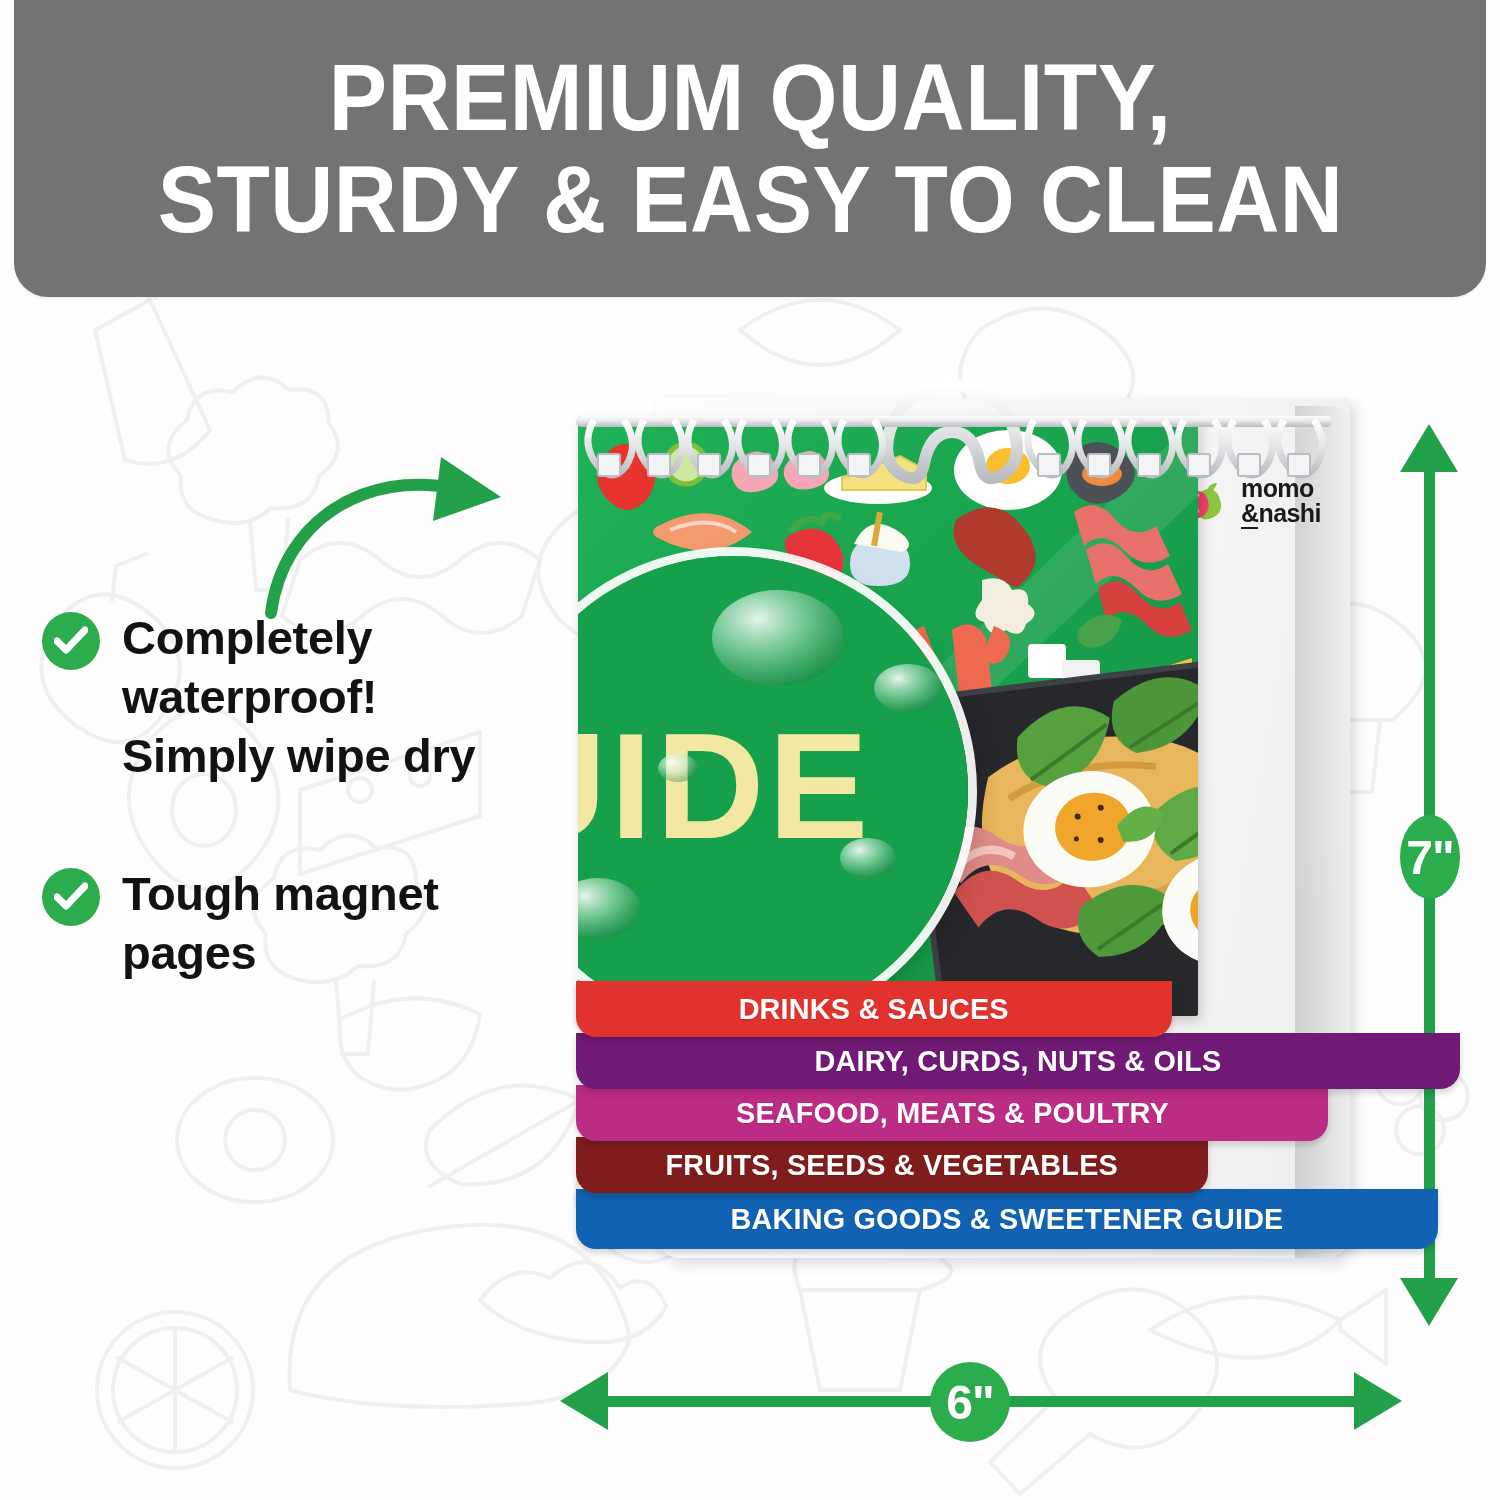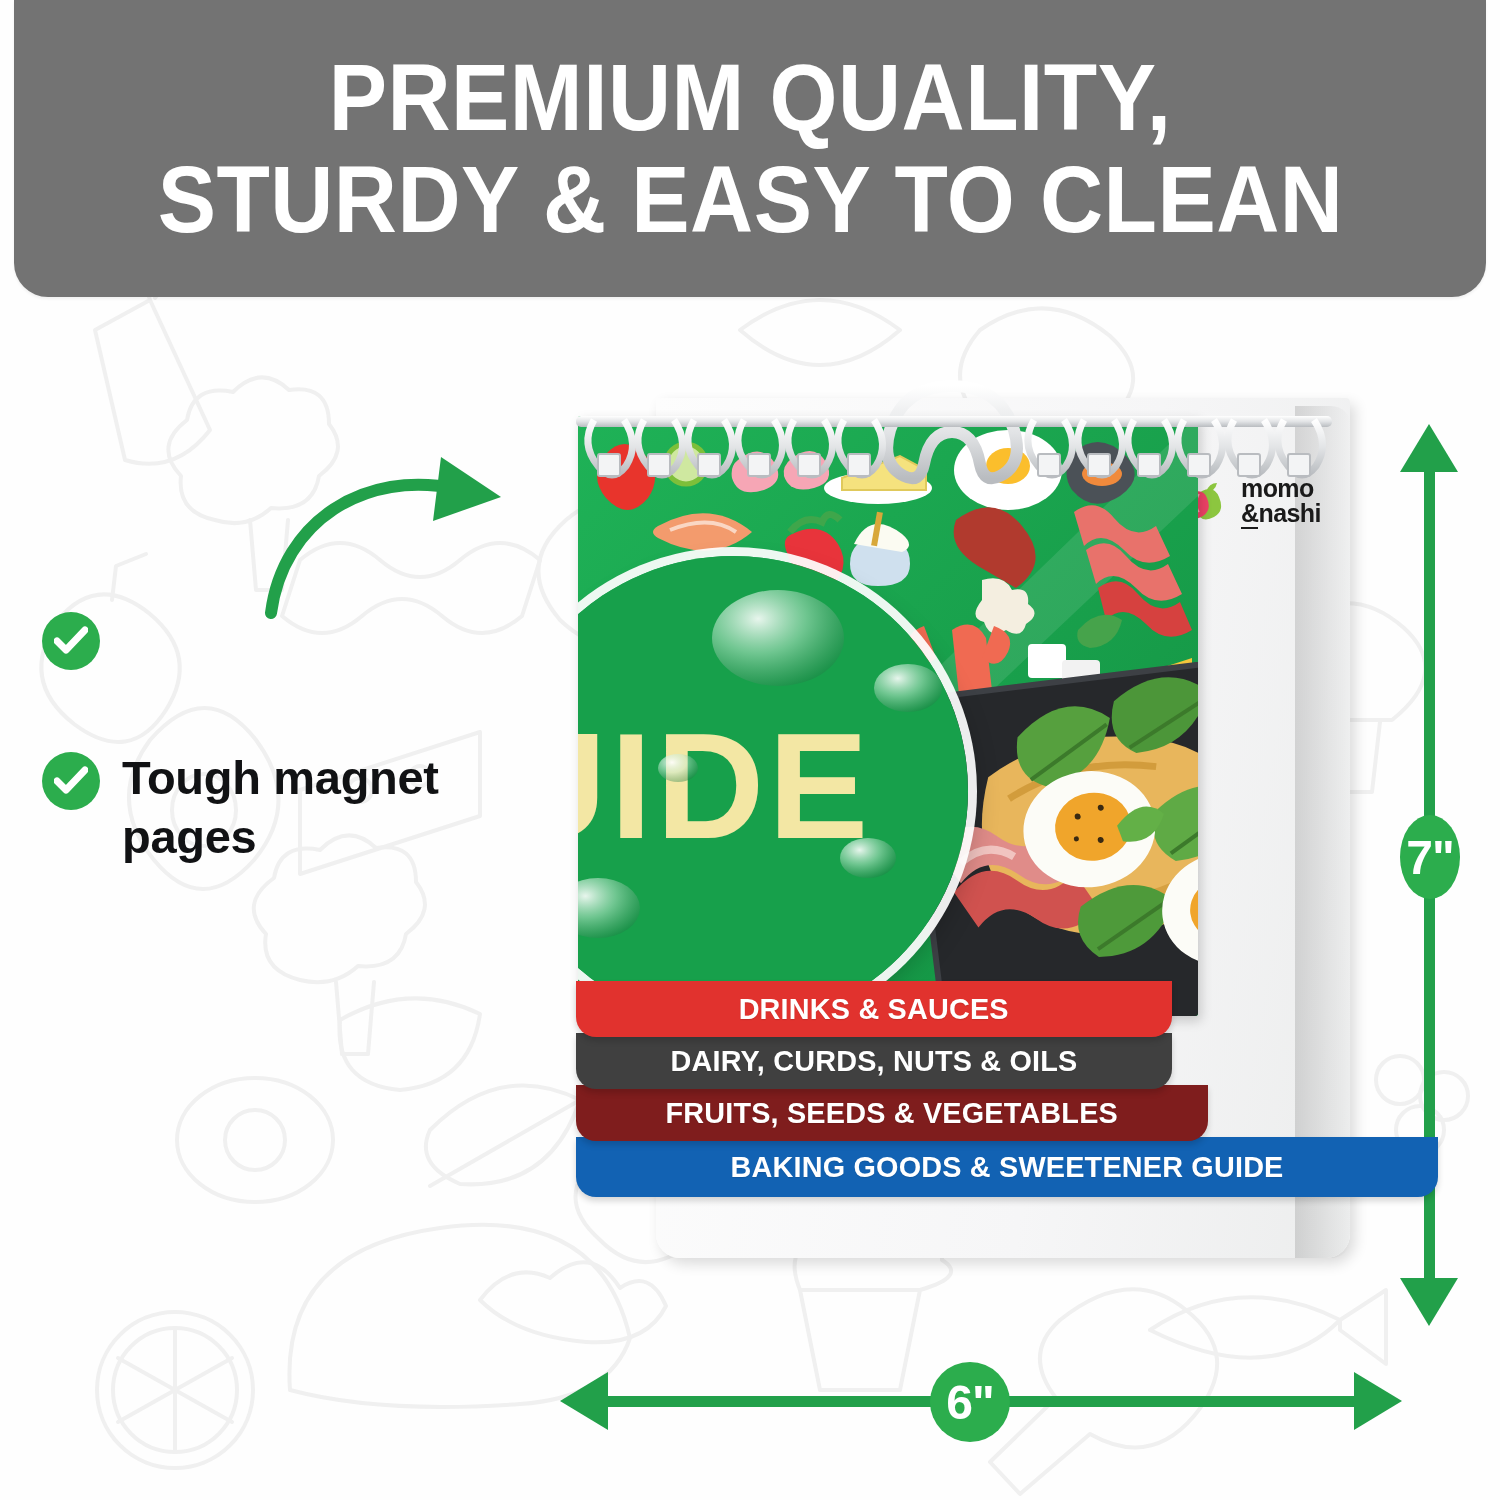--- a/index.html
+++ b/index.html
@@ -217,20 +217,21 @@
     <path d="M186 12 L246 52 L178 76 Z" fill="#22A04A"></path>
   </svg>
 
   <div class="features">
     <div class="feat">
       <span class="check">
         <svg width="34" height="30" viewBox="0 0 34 30">
             <path d="M3 15 L12 24 L31 4" stroke="#fff" stroke-width="7" fill="none" stroke-linecap="round" stroke-linejoin="round"></path>
           </svg>
       </span>
+      <span class="feat-text">Completely waterproof! Simply wipe dry</span>
     </div>
     <div class="feat">
       <span class="check">
         <svg width="34" height="30" viewBox="0 0 34 30">
             <path d="M3 15 L12 24 L31 4" stroke="#fff" stroke-width="7" fill="none" stroke-linecap="round" stroke-linejoin="round"></path>
           </svg>
       </span>
       <span class="feat-text">Tough magnet pages</span>
     </div>
   </div>
@@ -463,22 +464,25 @@
           <rect x="628" y="82" width="22" height="22" rx="2"></rect>
         <rect x="678" y="82" width="22" height="22" rx="2"></rect>
           <rect x="728" y="82" width="22" height="22" rx="2"></rect>
       </g>
     </svg>
 
     <div class="bars">
       <div class="bar" style="background:#E1322E;width:596px;z-index:5;">
         <span>DRINKS &amp; SAUCES</span>
       </div>
-      <div class="bar" style="background:#404040;width:596px;z-index:4;">
+      <div class="bar" style="background:#701a75;width:884px;z-index:4;">
         <span>DAIRY, CURDS, NUTS &amp; OILS</span>
+      </div>
+      <div class="bar" style="background:#BC2B84;width:752px;z-index:3;">
+        <span>SEAFOOD, MEATS &amp; POULTRY</span>
       </div>
       <div class="bar" style="background:#7f1d1d;width:632px;z-index:2;">
         <span>FRUITS, SEEDS &amp; VEGETABLES</span>
       </div>
       <div class="bar" style="background:#1262B3;width:862px;z-index:1;height:60px;">
         <span>BAKING GOODS &amp; SWEETENER GUIDE</span>
       </div>
     </div>
   </div>
 

